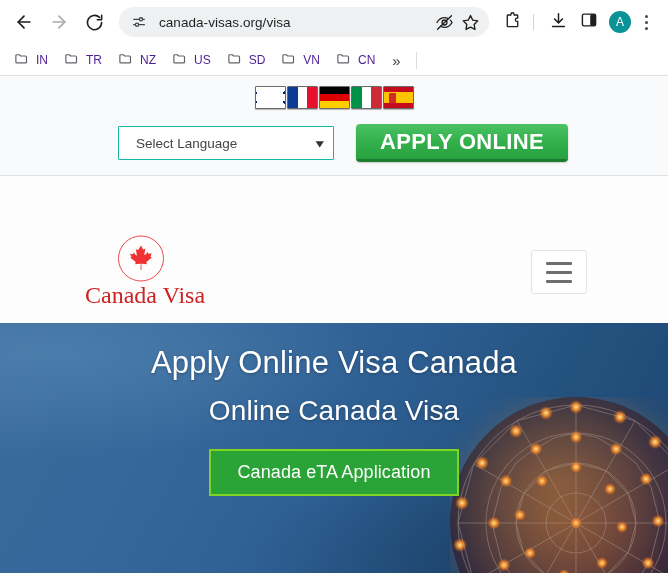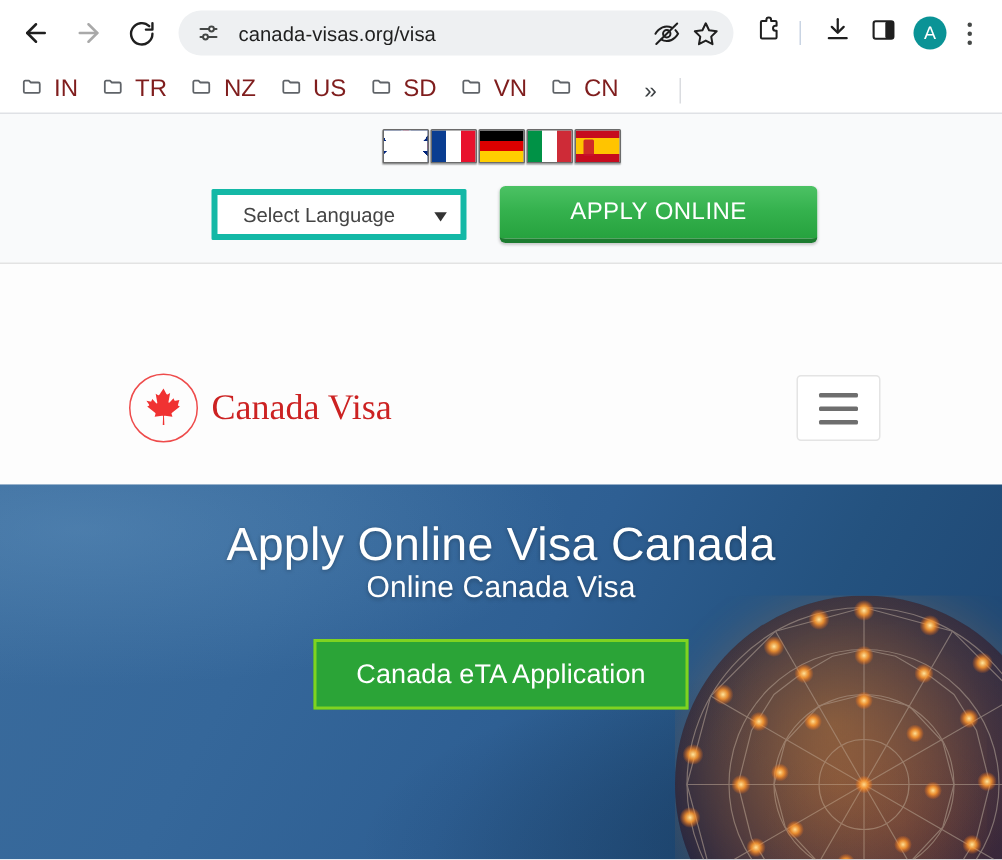--- a/index.html
+++ b/index.html
@@ -145,22 +145,22 @@
   .bm {
     display: flex;
     align-items: center;
     height: 24px;
     padding: 0 8px;
     border-radius: 5px;
     flex: none;
     cursor: pointer;
   }
   .bm-label {
-    font-size: 16px;
-    color: #7f1d1d;
+    font-size: 12px;
+    color: #4c1d95;
     margin-left: 7px;
     white-space: nowrap;
   }
   .bm-overflow {
     font-size: 15px;
     color: #3c4043;
     padding: 0 9px;
     flex: none;
     cursor: pointer;
     line-height: 1;
@@ -246,24 +246,24 @@
   }
 
   .lang-row {
     display: flex;
     align-items: center;
     justify-content: center;
     margin-top: 13px;
     padding-left: 18px;
   }
   .lang-select {
-    width: 170px;
+    width: 216px;
     height: 34px;
     background: #ffffff;
-    border: 4px solid #14b8a6;
+    border: 1px solid #14b8a6;
     display: flex;
     align-items: center;
     justify-content: space-between;
     padding: 0 10px 0 17px;
     box-sizing: border-box;
     font-size: 13.5px;
     color: #444444;
     cursor: pointer;
     border-radius: 1px;
   }
@@ -274,44 +274,46 @@
     font-weight: bold;
   }
   .apply-online {
     margin-left: 22px;
     width: 212px;
     height: 38px;
     border-radius: 4px;
     background: linear-gradient(to bottom, #4cc264 0%, #34b14d 48%, #26a23e 100%);
     border-bottom: 3px solid #1c7b2f;
     color: #ffffff;
-    font-size: 16px;
+    font-size: 22px;
     display: flex;
     align-items: center;
     justify-content: center;
     letter-spacing: .3px;
     cursor: pointer;
     box-sizing: border-box;
     box-shadow: 0 1px 2px rgba(0,0,0,.2);
+    font-weight: bold;
   }
 
   
   .site-header {
     height: 147px;
     background: #fdfdfd;
     position: relative;
   }
   .logo-block {
     position: absolute;
-    left: 86px;
+    left: 76px;
     top: 96px;
     transform: translateY(-50%);
     display: flex;
     align-items: center;
     cursor: pointer;
+    flex-direction: column;
   }
   .leaf-badge {
     width: 44px;
     height: 44px;
     border: 1.5px solid #ee4b4b;
     border-radius: 50%;
     display: flex;
     align-items: center;
     justify-content: center;
     flex: none;
@@ -402,23 +404,23 @@
   .hero-title {
     color: #ffffff;
     font-size: 31px;
     font-weight: normal;
     margin: 0;
     letter-spacing: .2px;
     text-shadow: 0 1px 3px rgba(0,0,0,.28);
   }
   .hero-sub {
     color: #ffffff;
-    font-size: 20px;
+    font-size: 28px;
     font-weight: normal;
-    margin: 0 0 0 0;
+    margin: 14px 0 0 0;
     letter-spacing: .1px;
     text-shadow: 0 1px 3px rgba(0,0,0,.28);
   }
   .hero-cta {
     display: inline-flex;
     align-items: center;
     justify-content: center;
     margin-top: 22px;
     width: 250px;
     height: 47px;

